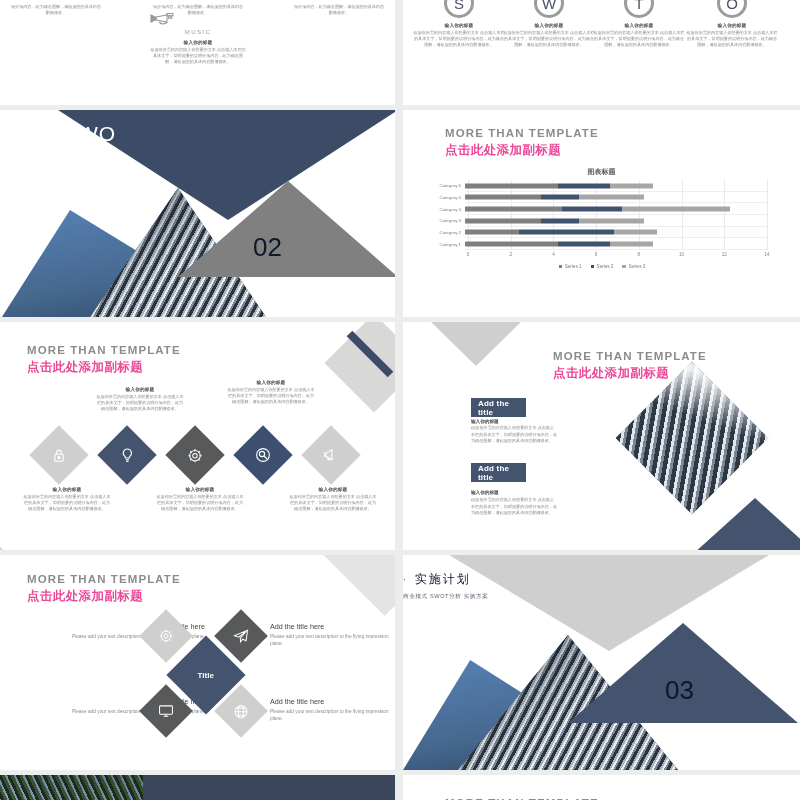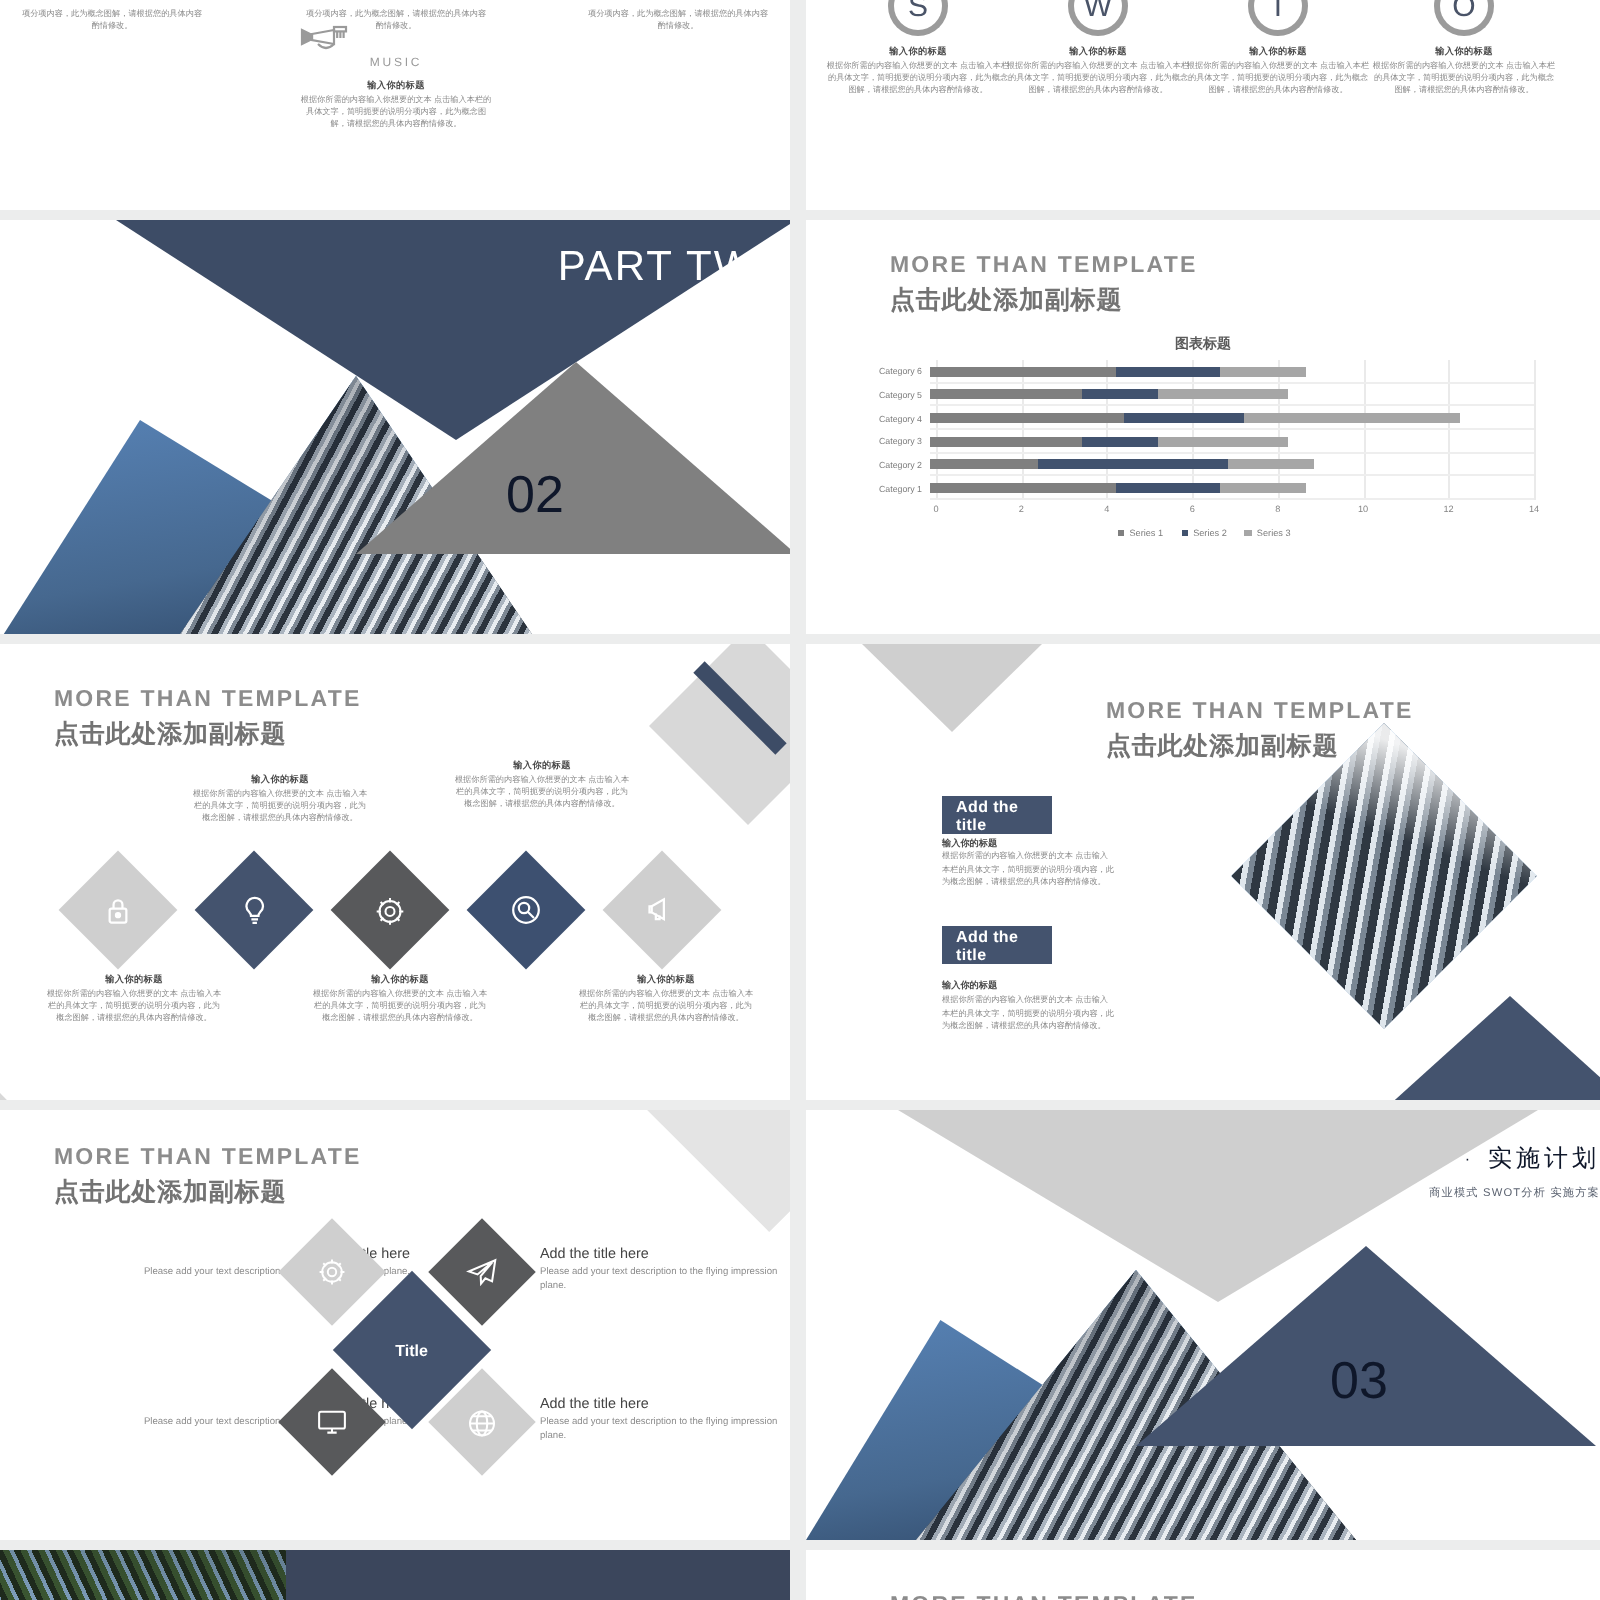--- a/index.html
+++ b/index.html
@@ -27,21 +27,21 @@
   .r4 { top: 775px; height: 80px; }
 
   
   .mt-title {
     color: #8c8c8c;
     font-size: 11.5px;
     letter-spacing: 1.1px;
     font-weight: bold;
   }
   .mt-sub {
-    color: #737373;
+    color: #ec4899;
     font-size: 12.5px;
     font-weight: bold;
     margin-top: 3px;
     letter-spacing: .4px;
   }
   .head-block { position: absolute; }
 
   
   .cn-h { font-size: 4.6px; font-weight: bold; color: #4a4a4a; text-align: center; letter-spacing:.2px;}
   .cn-p { font-size: 4.1px; color: #8a8a8a; text-align: center; line-height: 1.55; margin-top: 1.5px; }
@@ -59,21 +59,21 @@
     border: 3px solid #9b9b9b;
     margin: 0 auto 5px auto;
     display: flex; align-items: center; justify-content: center;
     color: #4a5468; font-size: 15px; font-weight: 300;
     border-top-color: #f2f2f2;
   }
 
   
   .tri { position: absolute; width: 0; height: 0; }
   .sec-title {
-    position: absolute; width: 100%; text-align: right;
+    position: absolute; width: 100%; text-align: left;
     z-index: 6; color: #ffffff;
   }
   .sec-title .en { font-size: 21px; letter-spacing: 1px; font-weight: 400; }
   .sec-title .cn { font-size: 12px; margin-top: 2px; letter-spacing: 2px; }
   .sec-title .cn .dot { font-size: 8px; vertical-align: middle; margin-right: 7px; }
   .sec-title .tags { font-size: 5.6px; margin-top: 5px; letter-spacing: .6px; opacity:.92;}
   .sec-num {
     position: absolute; z-index: 7; color: #0f172a;
     font-size: 26px; font-weight: 300;
   }

